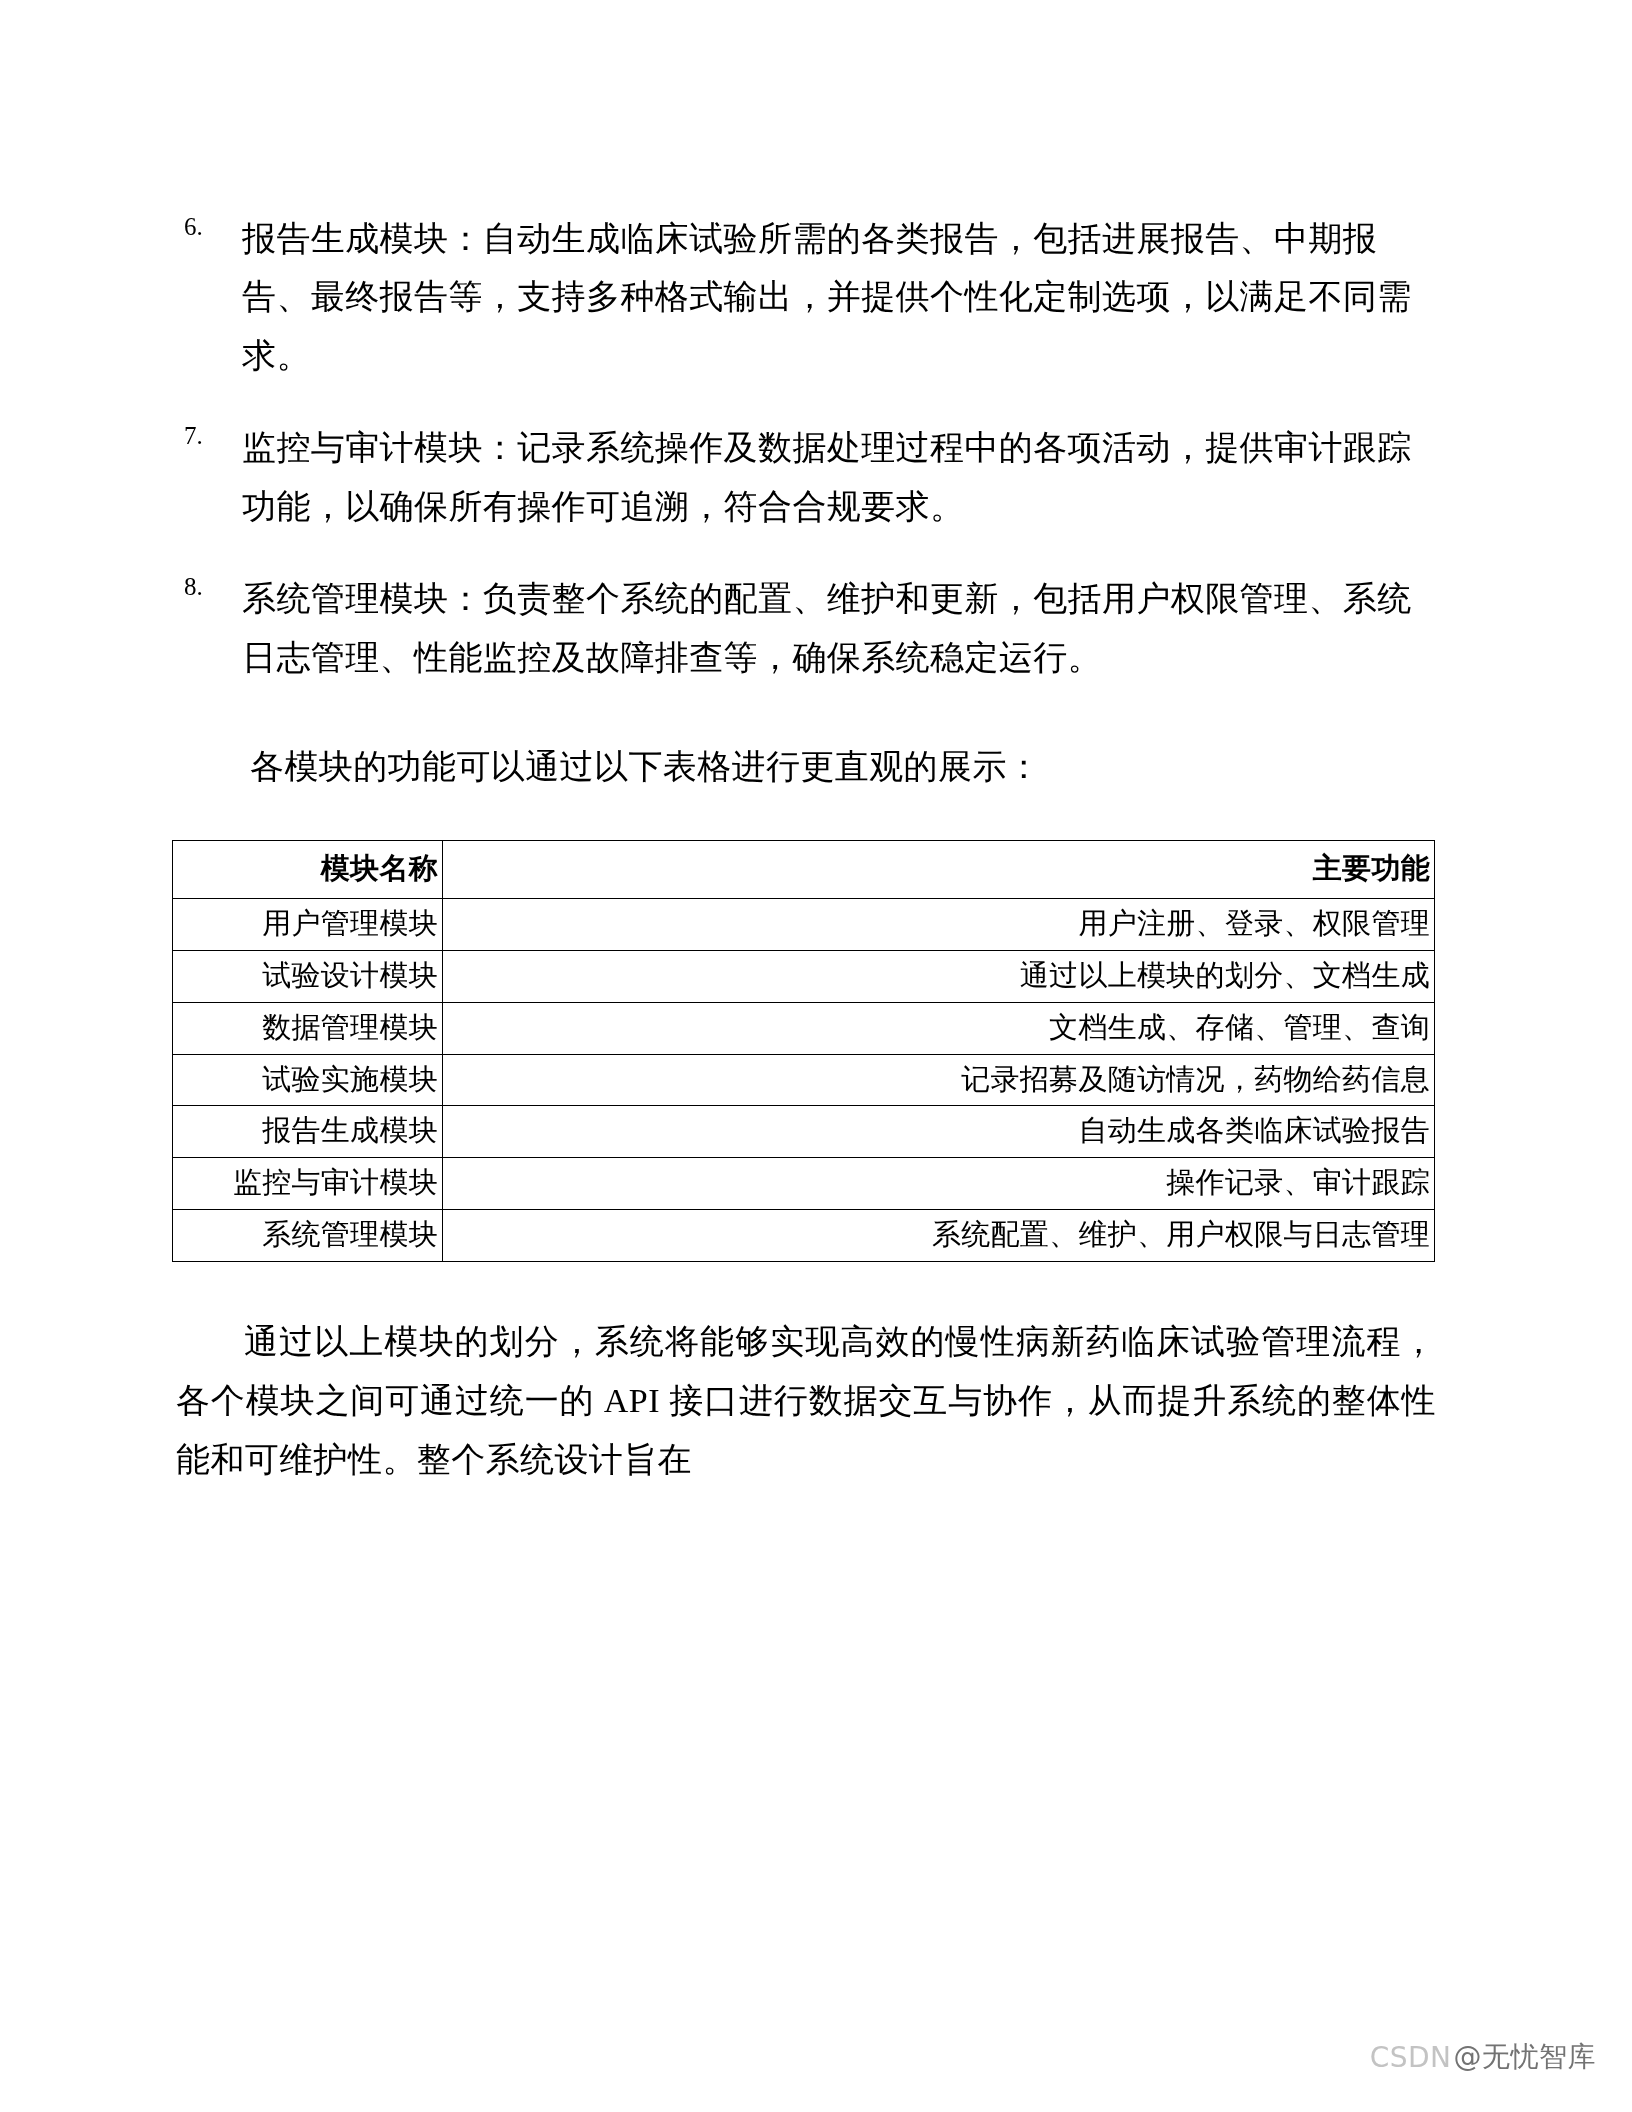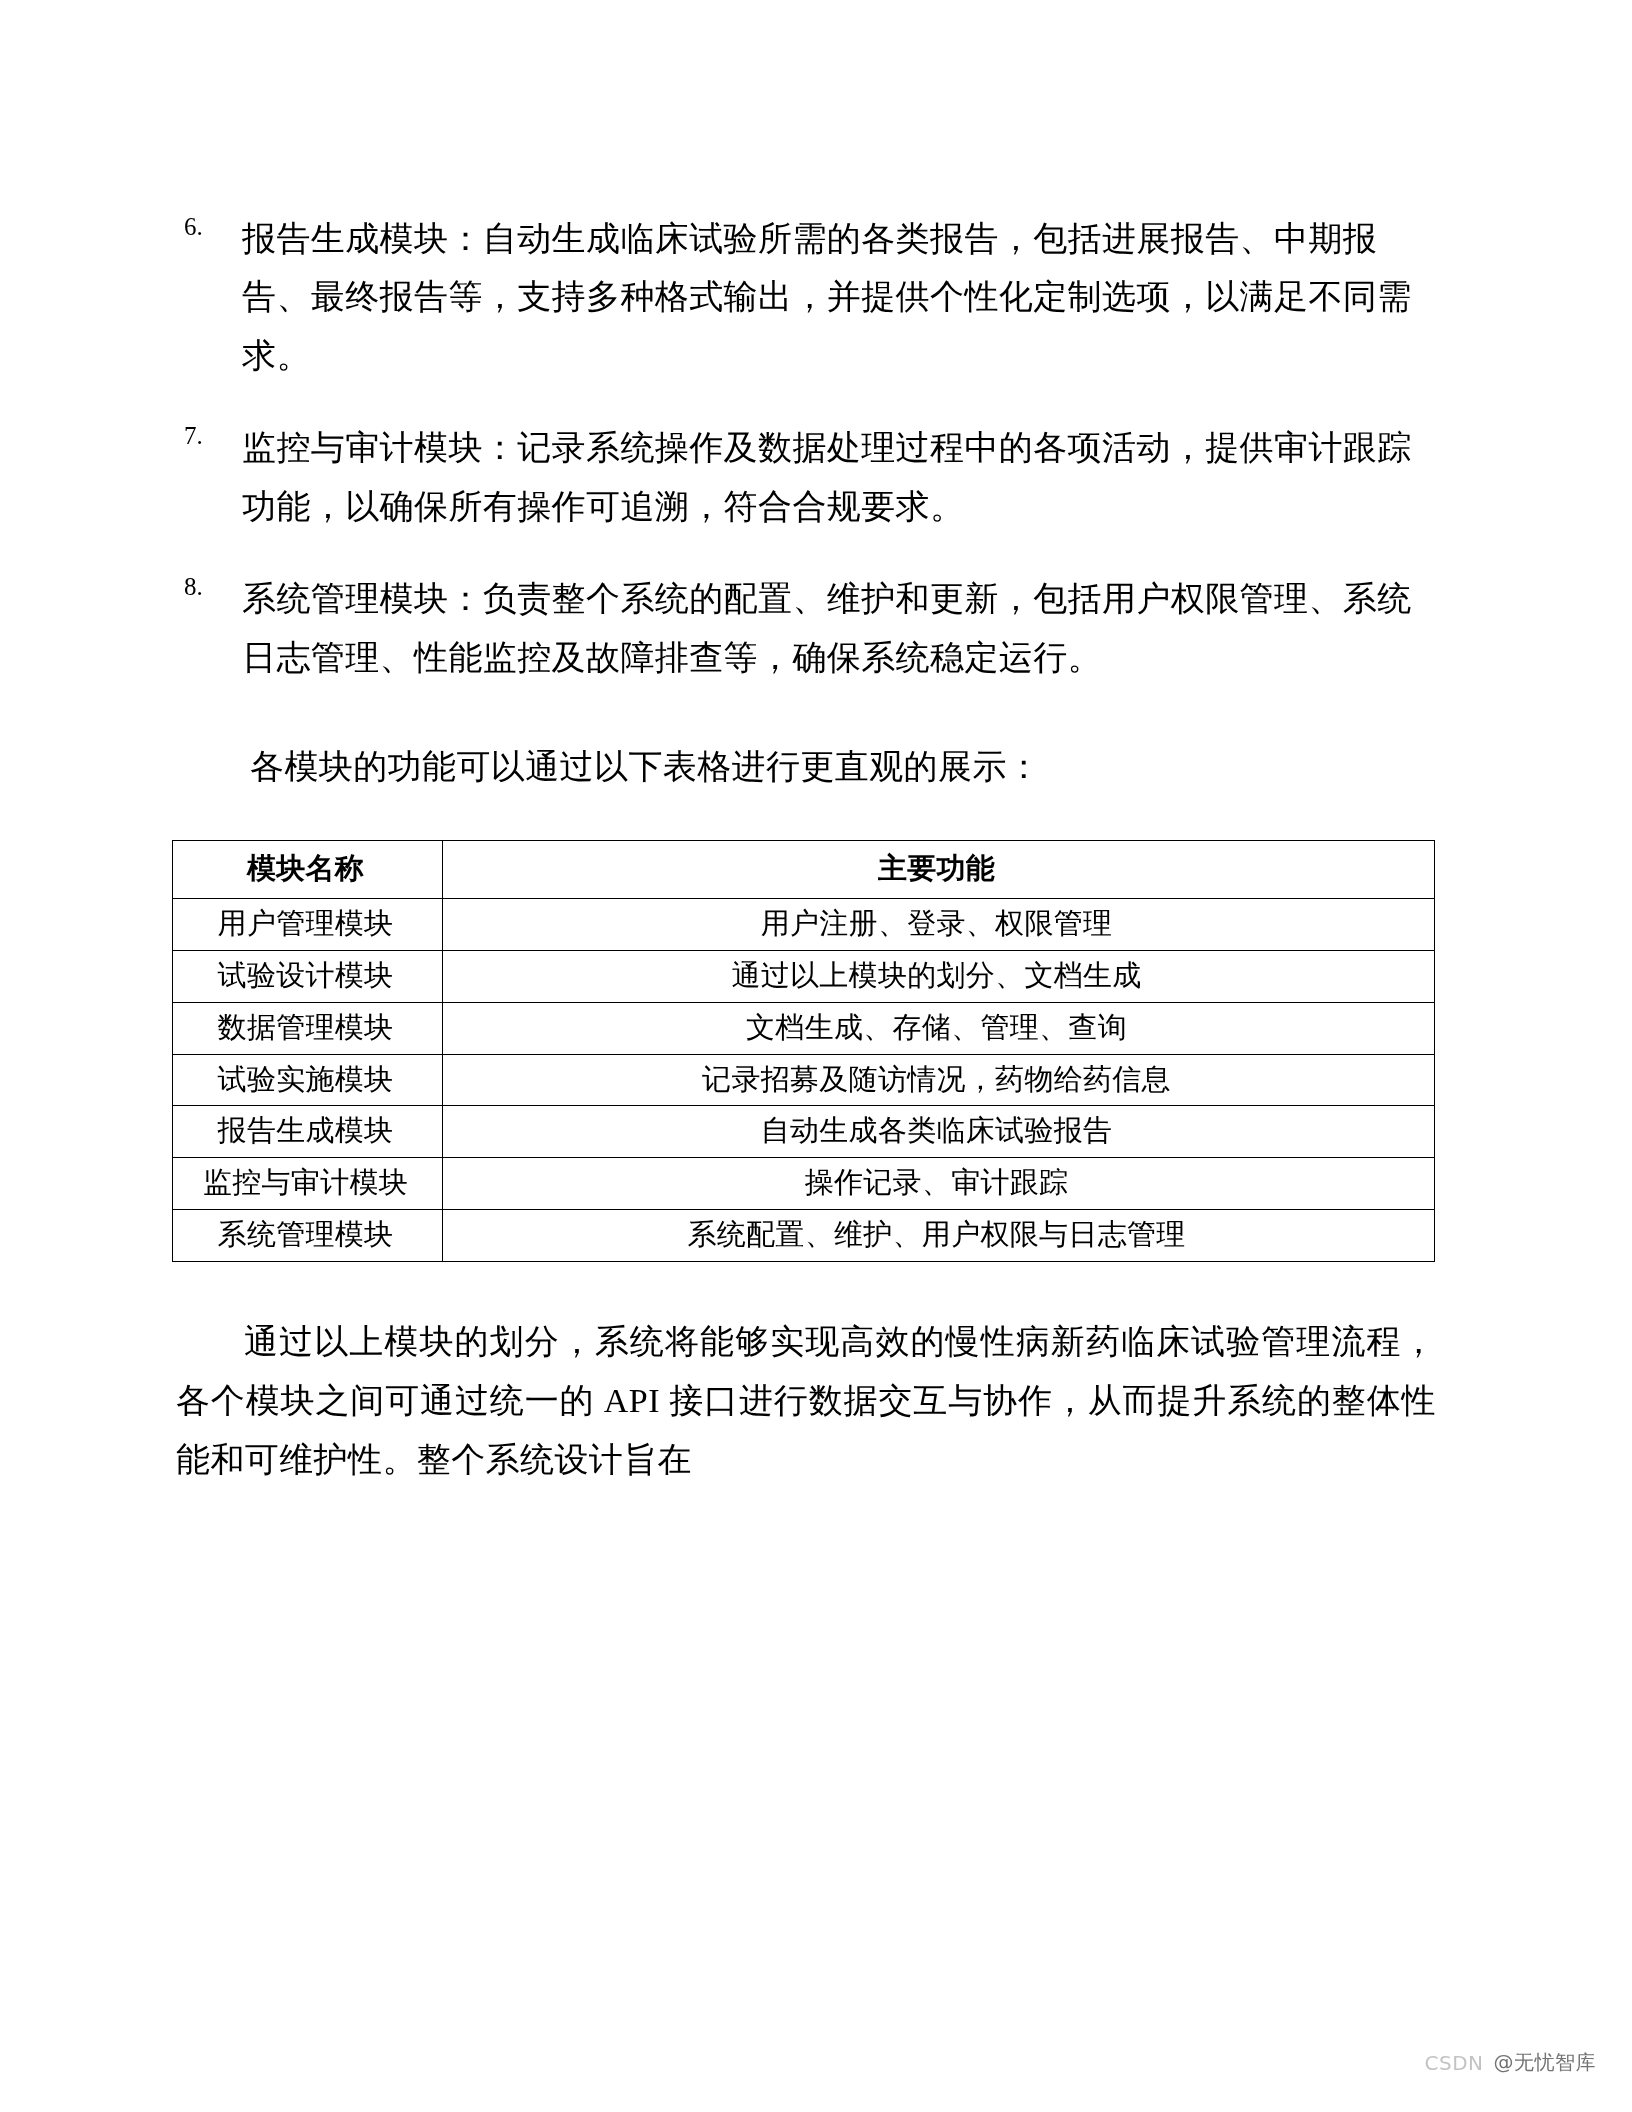--- a/index.html
+++ b/index.html
@@ -86,21 +86,21 @@
     margin-left: -4px;
   }
   table.func-table {
     border-collapse: collapse;
     width: 1262px;
     table-layout: fixed;
   }
   table.func-table th,
   table.func-table td {
     border: 1.6px solid #000000;
-    text-align: center;
+    text-align: right;
     vertical-align: middle;
     font-size: 29px;
     line-height: 1.2;
     padding: 7px 4px 9px 0;
     letter-spacing: 0.3px;
   }
   table.func-table th {
     font-weight: bold;
     font-family: "DejaVu Sans", "Liberation Sans", sans-serif;
     font-size: 29px;
@@ -110,23 +110,23 @@
   table.func-table col.c1 { width: 270px; }
   table.func-table col.c2 { width: 992px; }
 
   
   .watermark {
     position: absolute;
     right: 36px;
     bottom: 36px;
     display: flex;
     align-items: center;
-    gap: 10px;
+    gap: 2px;
     color: #b9b9b9;
-    font-size: 20px;
+    font-size: 28px;
     font-family: "DejaVu Sans", "Liberation Sans", sans-serif;
     letter-spacing: 0.5px;
     white-space: nowrap;
   }
   .watermark .wm-brand { color: #c3c3c3; }
   .watermark .wm-name  { color: #737373; }
 </style>
 </head>
 <body>
 

